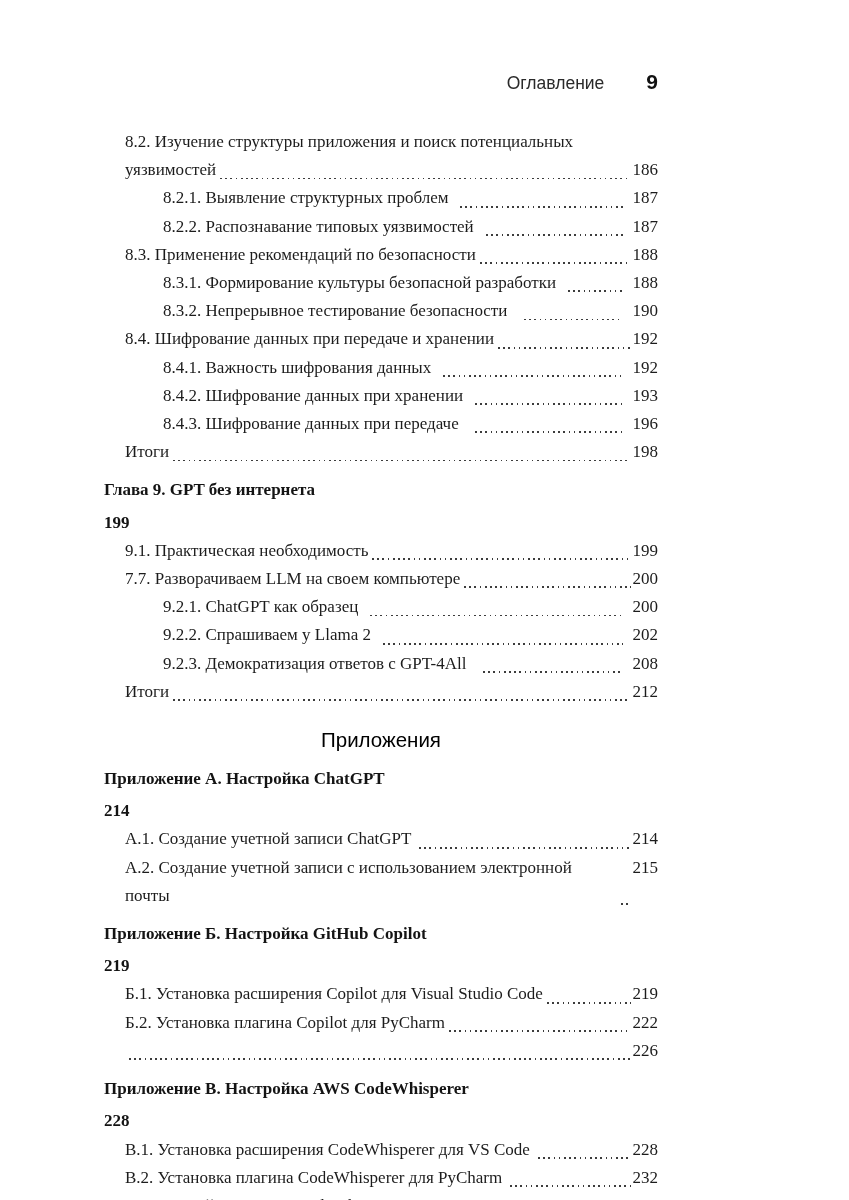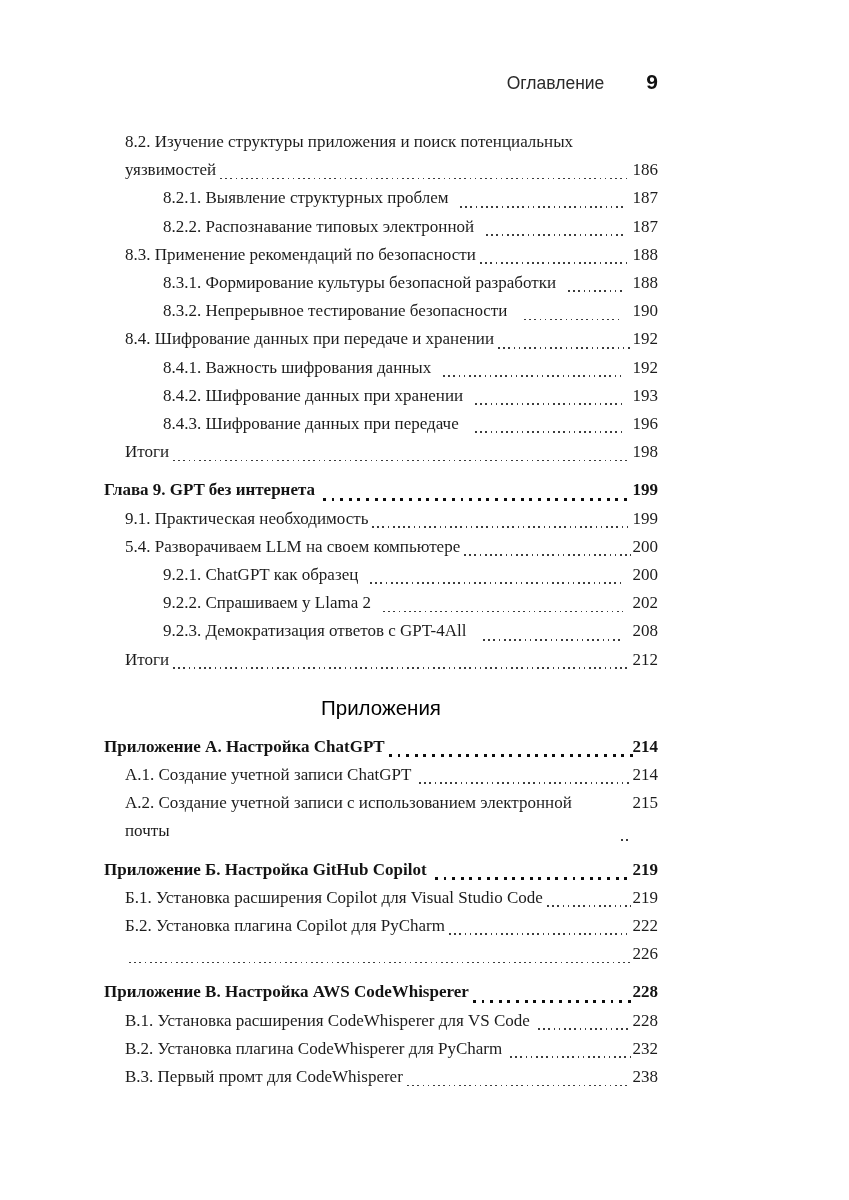--- a/index.html
+++ b/index.html
@@ -14,21 +14,21 @@
     display:flex;justify-content:flex-end;align-items:baseline;gap:42px;
     font-family:"Liberation Sans",sans-serif;
     margin-bottom:34px;
   }
   .hdr .ht{font-size:17.5px;color:#2a2a2a;}
   .hdr .hp{font-size:21px;font-weight:bold;color:#111;}
   .toc-block{margin:0;}
   .toc-block.gap{margin-top:10px;}
   .row{display:flex;align-items:flex-start;font-size:17px;line-height:28.2px;}
   .row .t{white-space:pre-wrap;}
-  .lvl0{padding-left:0;}
+  .lvl0{padding-left:0;flex-direction:column;}
   .lvl1{padding-left:21px;}
   .lvl2{padding-left:59px;gap:8px;}
   .row.bold{font-weight:bold;color:#141414;}
   .dots{
     flex:1;min-width:10px;height:1.8px;
     align-self:flex-end;margin:0 2px 5px 4px;
     background-image:repeating-linear-gradient(to right,#3c3c3c 0 1.7px,transparent 1.7px 5.2px);
   }
   .dots.bd{
     height:2.9px;margin:0 0 4px 4px;
@@ -59,21 +59,21 @@
           <span class="t">уязвимостей</span>
           <span class="dots"></span>
           <span class="pg">186</span>
         </div>
         <div class="row lvl2">
           <span class="t">8.2.1. Выявление структурных проблем</span>
           <span class="dots"></span>
           <span class="pg">187</span>
         </div>
         <div class="row lvl2">
-          <span class="t">8.2.2. Распознавание типовых электронной</span>
+          <span class="t">8.2.2. Распознавание типовых уязвимостей</span>
           <span class="dots"></span>
           <span class="pg">187</span>
         </div>
         <div class="row lvl1">
           <span class="t">8.3. Применение рекомендаций по безопасности</span>
           <span class="dots"></span>
           <span class="pg">188</span>
         </div>
         <div class="row lvl2">
           <span class="t">8.3.1. Формирование культуры безопасной разработки</span>
@@ -116,21 +116,21 @@
           <span class="t">Глава 9. GPT без интернета </span>
           <span class="dots bd"></span>
           <span class="pg">199</span>
         </div>
         <div class="row lvl1">
           <span class="t">9.1. Практическая необходимость</span>
           <span class="dots"></span>
           <span class="pg">199</span>
         </div>
         <div class="row lvl1">
-          <span class="t">5.4. Разворачиваем LLM на своем компьютере</span>
+          <span class="t">7.7. Разворачиваем LLM на своем компьютере</span>
           <span class="dots"></span>
           <span class="pg">200</span>
         </div>
         <div class="row lvl2">
           <span class="t">9.2.1. ChatGPT как образец</span>
           <span class="dots"></span>
           <span class="pg">200</span>
         </div>
         <div class="row lvl2">
           <span class="t">9.2.2. Спрашиваем у Llama 2</span>

